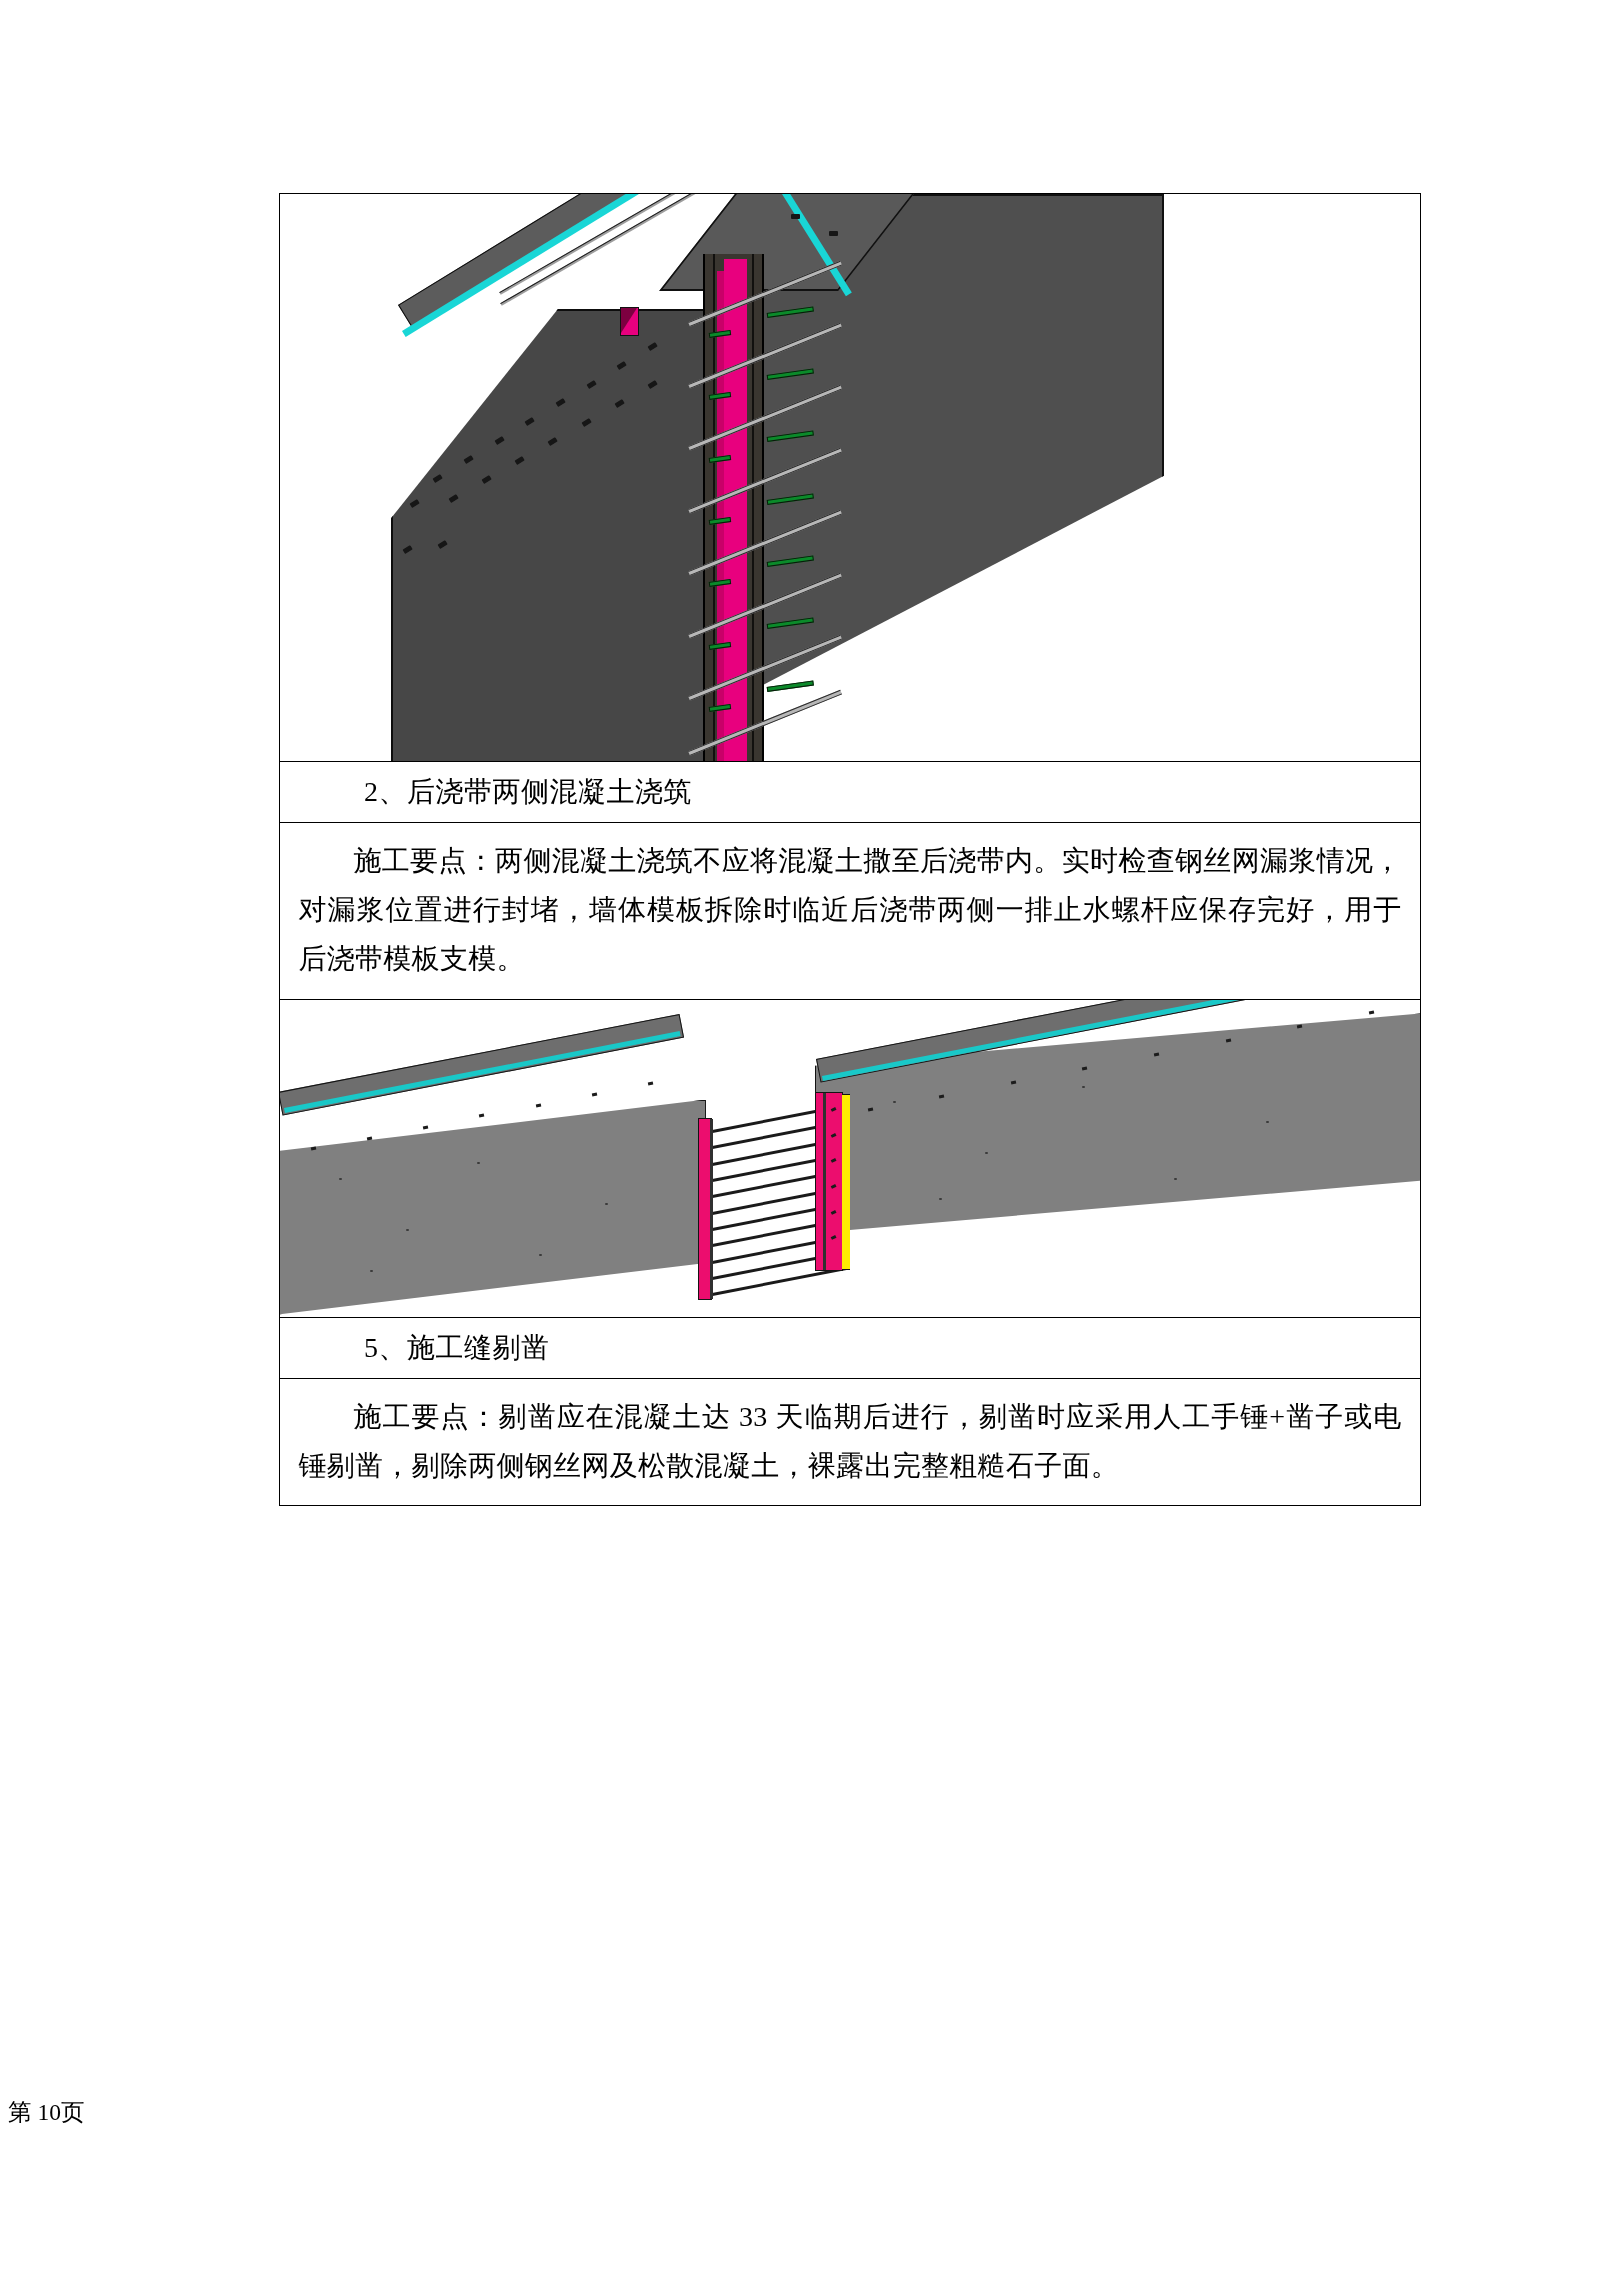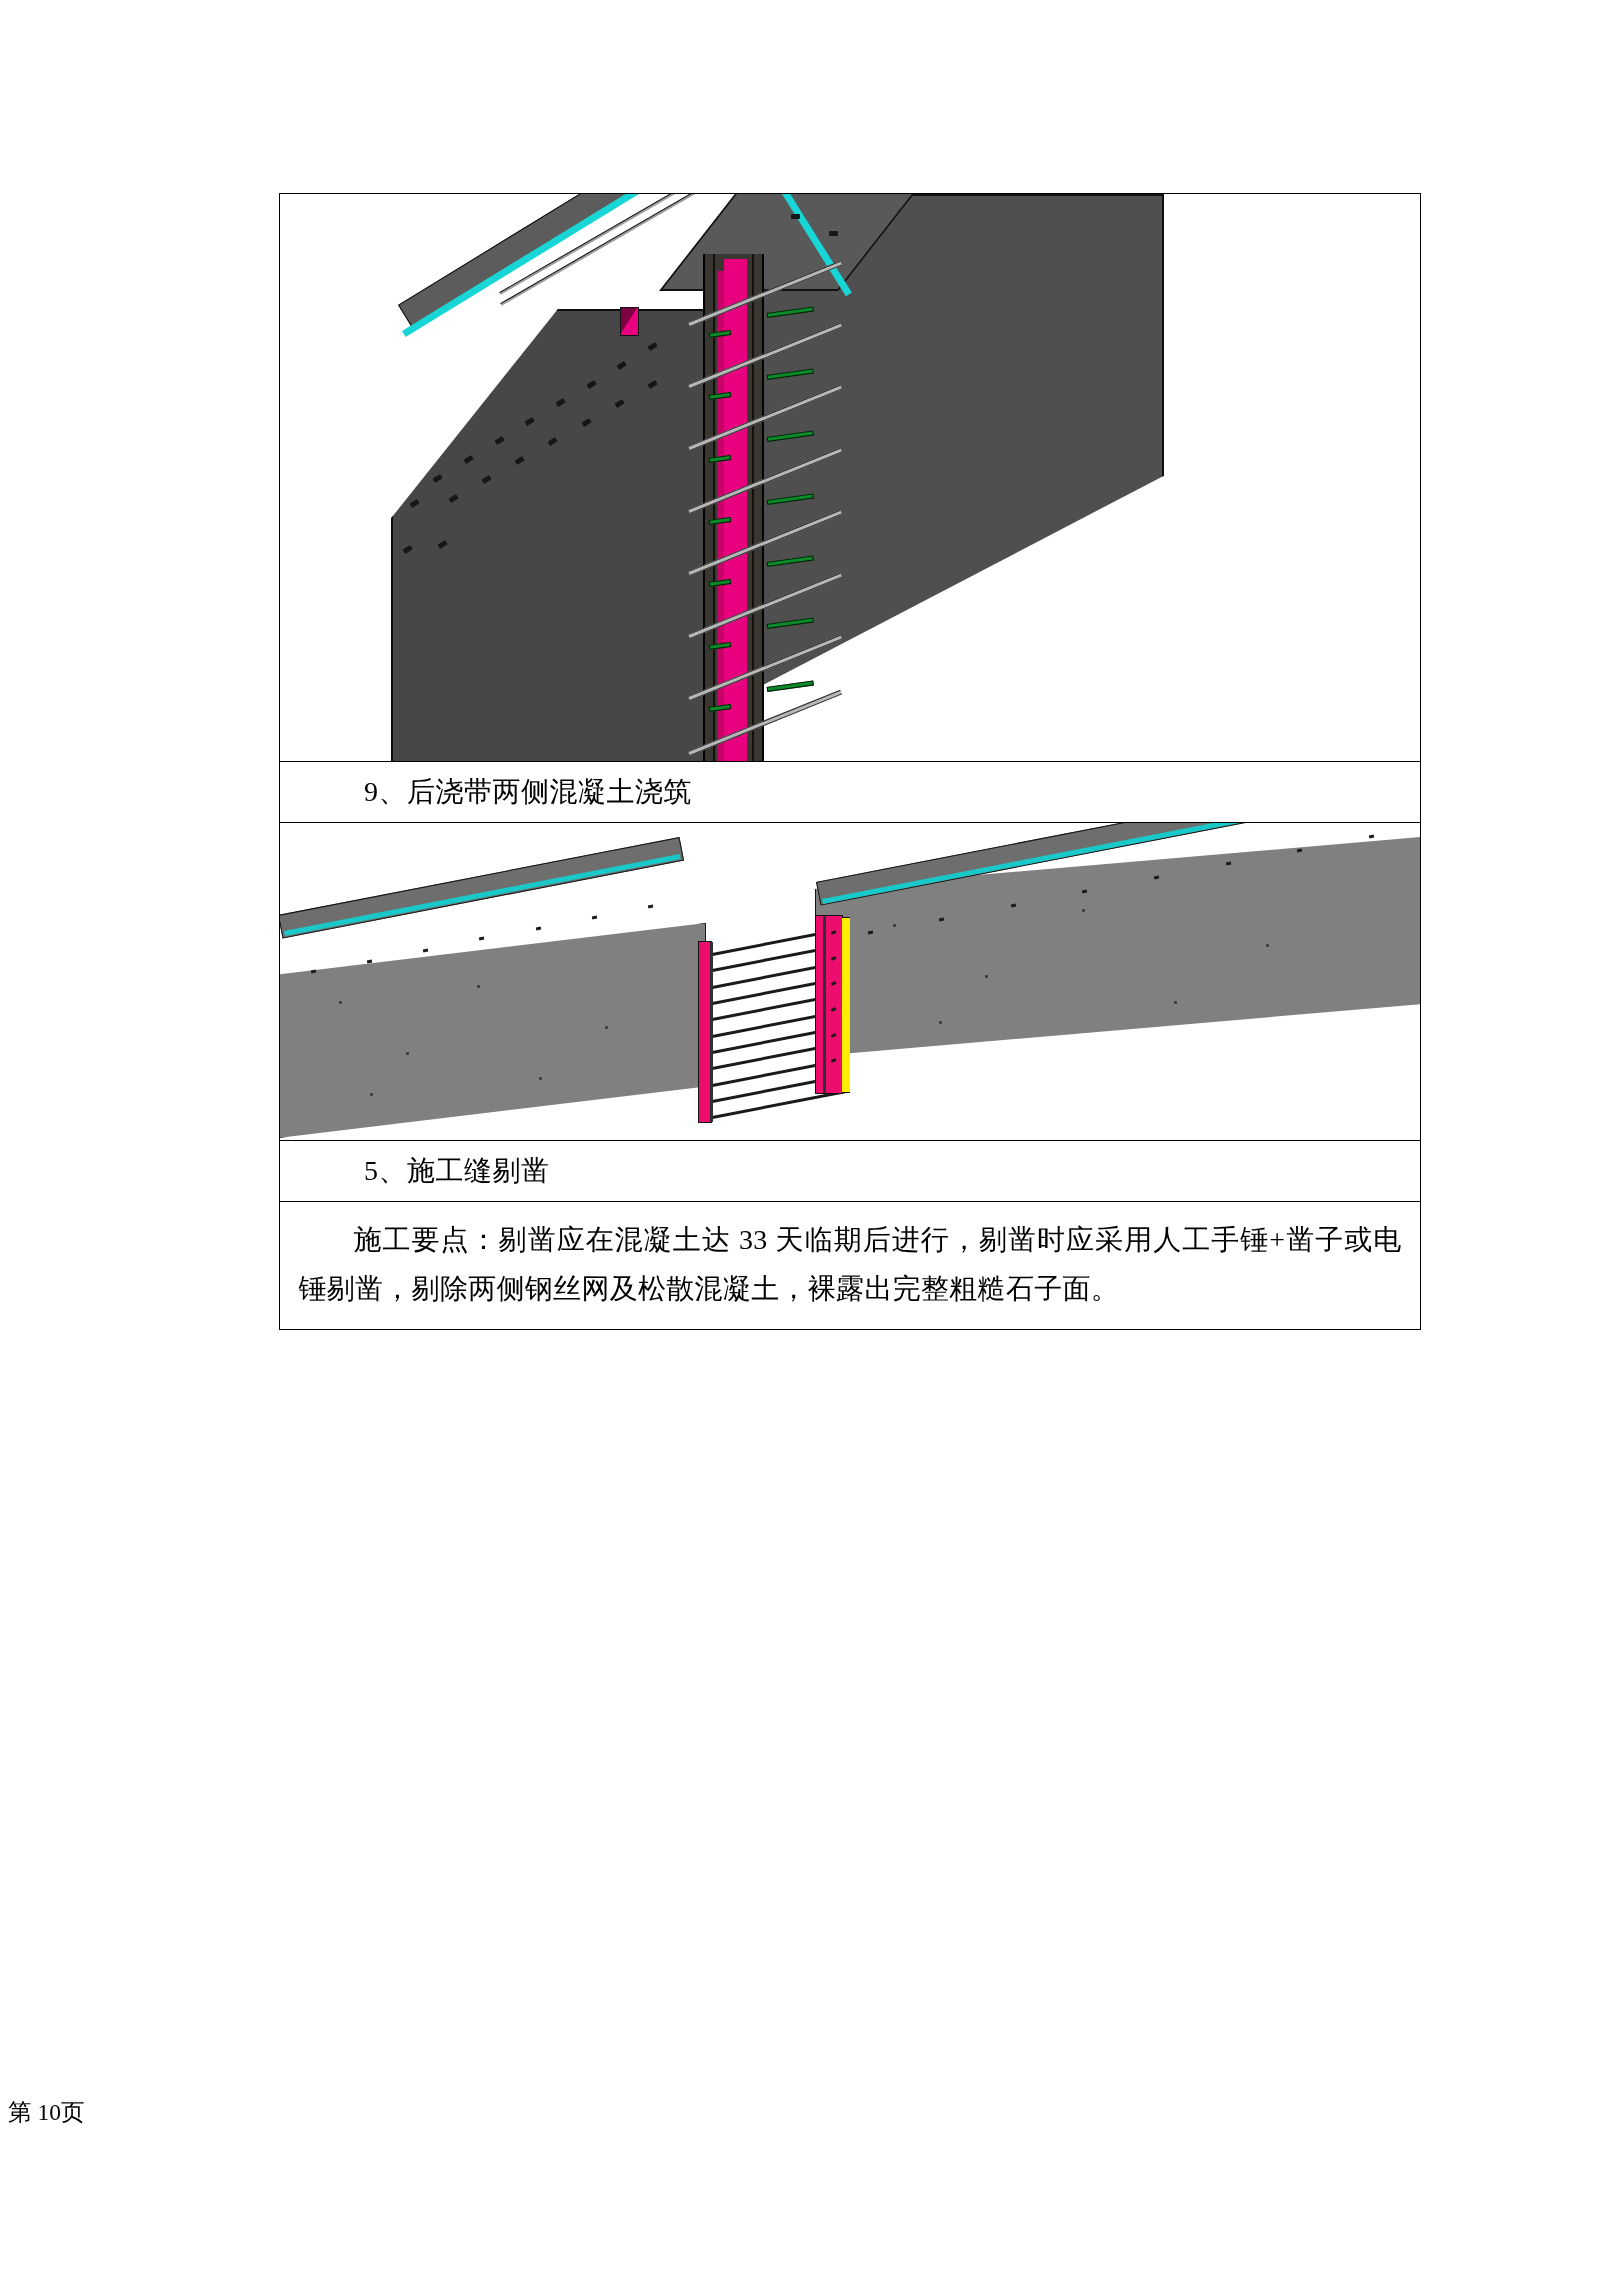--- a/index.html
+++ b/index.html
@@ -467,24 +467,29 @@
             <div class="f1-green" style="left:429px;top:326px;width:21.5px;transform:rotate(-8deg);"></div>
             <div class="f1-green" style="left:429px;top:388px;width:21.5px;transform:rotate(-8deg);"></div>
             <div class="f1-green" style="left:429px;top:451px;width:21.5px;transform:rotate(-8deg);"></div>
             <div class="f1-green" style="left:429px;top:513px;width:21.5px;transform:rotate(-8deg);"></div>
           </div>
         </td>
       </tr>
 
       <tr>
         <td class="heading-cell">
-          <span>9、后浇带两侧混凝土浇筑</span>
+          <span>2、后浇带两侧混凝土浇筑</span>
         </td>
       </tr>
 
+      <tr>
+        <td class="body-cell">
+          <p>施工要点：两侧混凝土浇筑不应将混凝土撒至后浇带内。实时检查钢丝网漏浆情况，对漏浆位置进行封堵，墙体模板拆除时临近后浇带两侧一排止水螺杆应保存完好，用于后浇带模板支模。</p>
+        </td>
+      </tr>
 
       <tr>
         <td class="fig-cell">
           <div class="fig2">
 
             <div class="f2-left-face">
               <span class="f2-speck" style="left:61px;top:77px;"></span>
               <span class="f2-speck" style="left:128px;top:128px;"></span>
               <span class="f2-speck" style="left:199px;top:61px;"></span>
               <span class="f2-speck" style="left:261px;top:153px;"></span>

